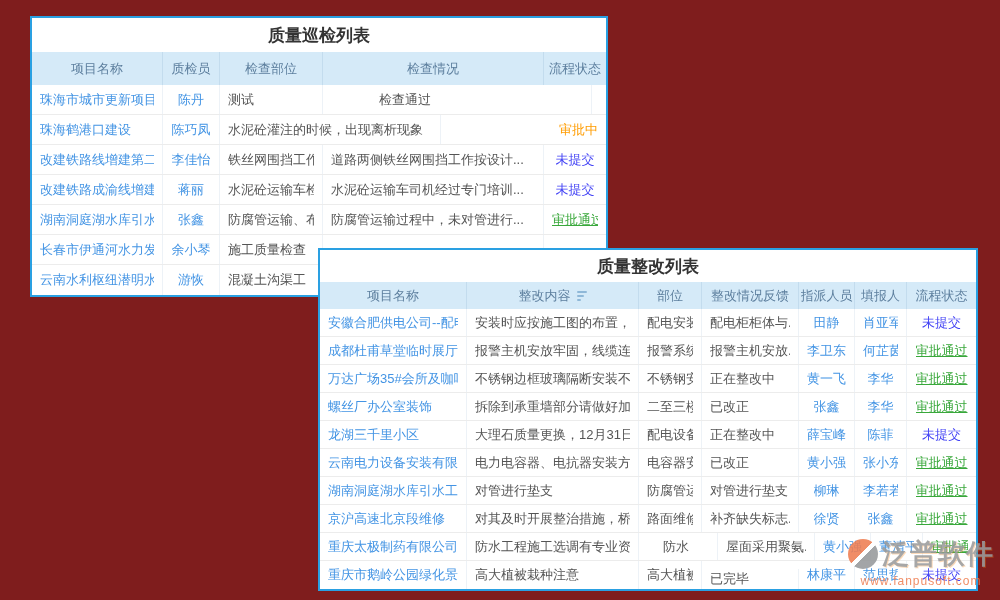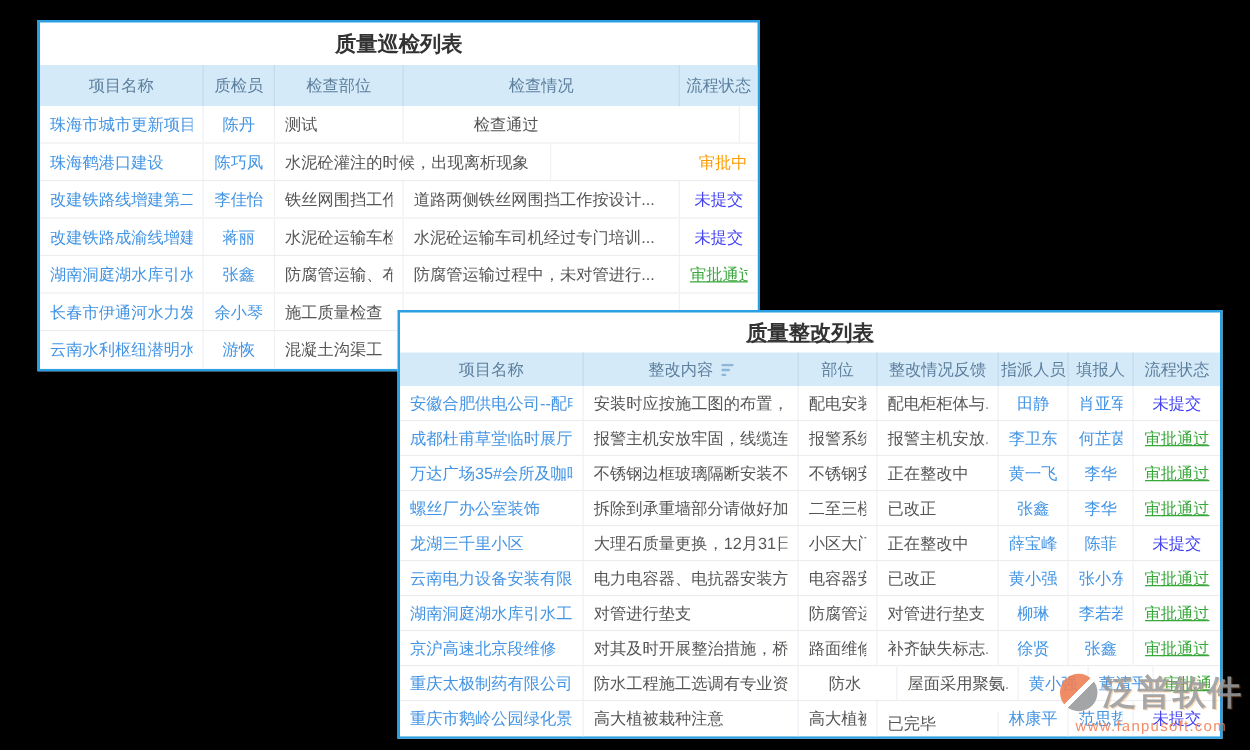--- a/index.html
+++ b/index.html
@@ -1,30 +1,30 @@
 <!DOCTYPE html>
 <html style="--border-blue: #2aa0e2; --header-bg: #d5eaf8; --header-text: #5d7f9e; --link-blue: #4394e4; --text-dark: #555555; --status-pending: #4343f5; --status-reviewing: #ff9c00; --status-approved: #39a83b; --wm-orange: #ef7e52; --wm-gray: #9c9c9c;"><head>
 <meta charset="utf-8">
 <style>
   html,body{margin:0;padding:0;background:#fff;}
   #canvas{
-    position:relative;width:1000px;height:600px;background:#000000;overflow:hidden;
+    position:relative;width:1000px;height:600px;background:#7f1d1d;overflow:hidden;
     font-family:"Liberation Sans","DejaVu Sans",sans-serif;
   }
   .panel{
     position:absolute;background:#fff;border:2px solid var(--border-blue,#2aa0e2);
     box-sizing:border-box;z-index:1;
   }
   .panel.table-two{z-index:2;}
   .t-title{
     text-align:center;font-weight:bold;color:#333;font-size:17px;
     display:flex;align-items:center;justify-content:center;
   }
   .table-one .t-title{height:34px;}
-  .table-two .t-title{height:32px;text-decoration:underline;}
+  .table-two .t-title{height:32px;}
   .thead{display:flex;background:var(--header-bg,#d5eaf8);}
   .table-one .thead{height:33px;}
   .table-two .thead{height:27px;}
   .thead .cell{
     display:flex;align-items:center;justify-content:center;
     color:var(--header-text,#5d7f9e);font-size:13px;
     border-right:1px solid #c3dcee;box-sizing:border-box;
     white-space:nowrap;overflow:hidden;flex-shrink:0;
   }
   .thead .cell:last-child{border-right:none;flex:1;}
@@ -334,21 +334,21 @@
           </div>
         </div>
         <div class="row">
           <div class="cell align-left" style="width: 147px;">
             <span class="link">龙湖三千里小区</span>
           </div>
           <div class="cell align-left" style="width: 172px;">
             <span>大理石质量更换，12月31日之...</span>
           </div>
           <div class="cell align-left" style="width: 63px;">
-            <span>小区大门</span>
+            <span>配电设备</span>
           </div>
           <div class="cell align-left" style="width: 97px;">
             <span>正在整改中</span>
           </div>
           <div class="cell align-center" style="width: 56px;">
             <span class="link">薛宝峰</span>
           </div>
           <div class="cell align-center" style="width: 52px;">
             <span class="link">陈菲</span>
           </div>

